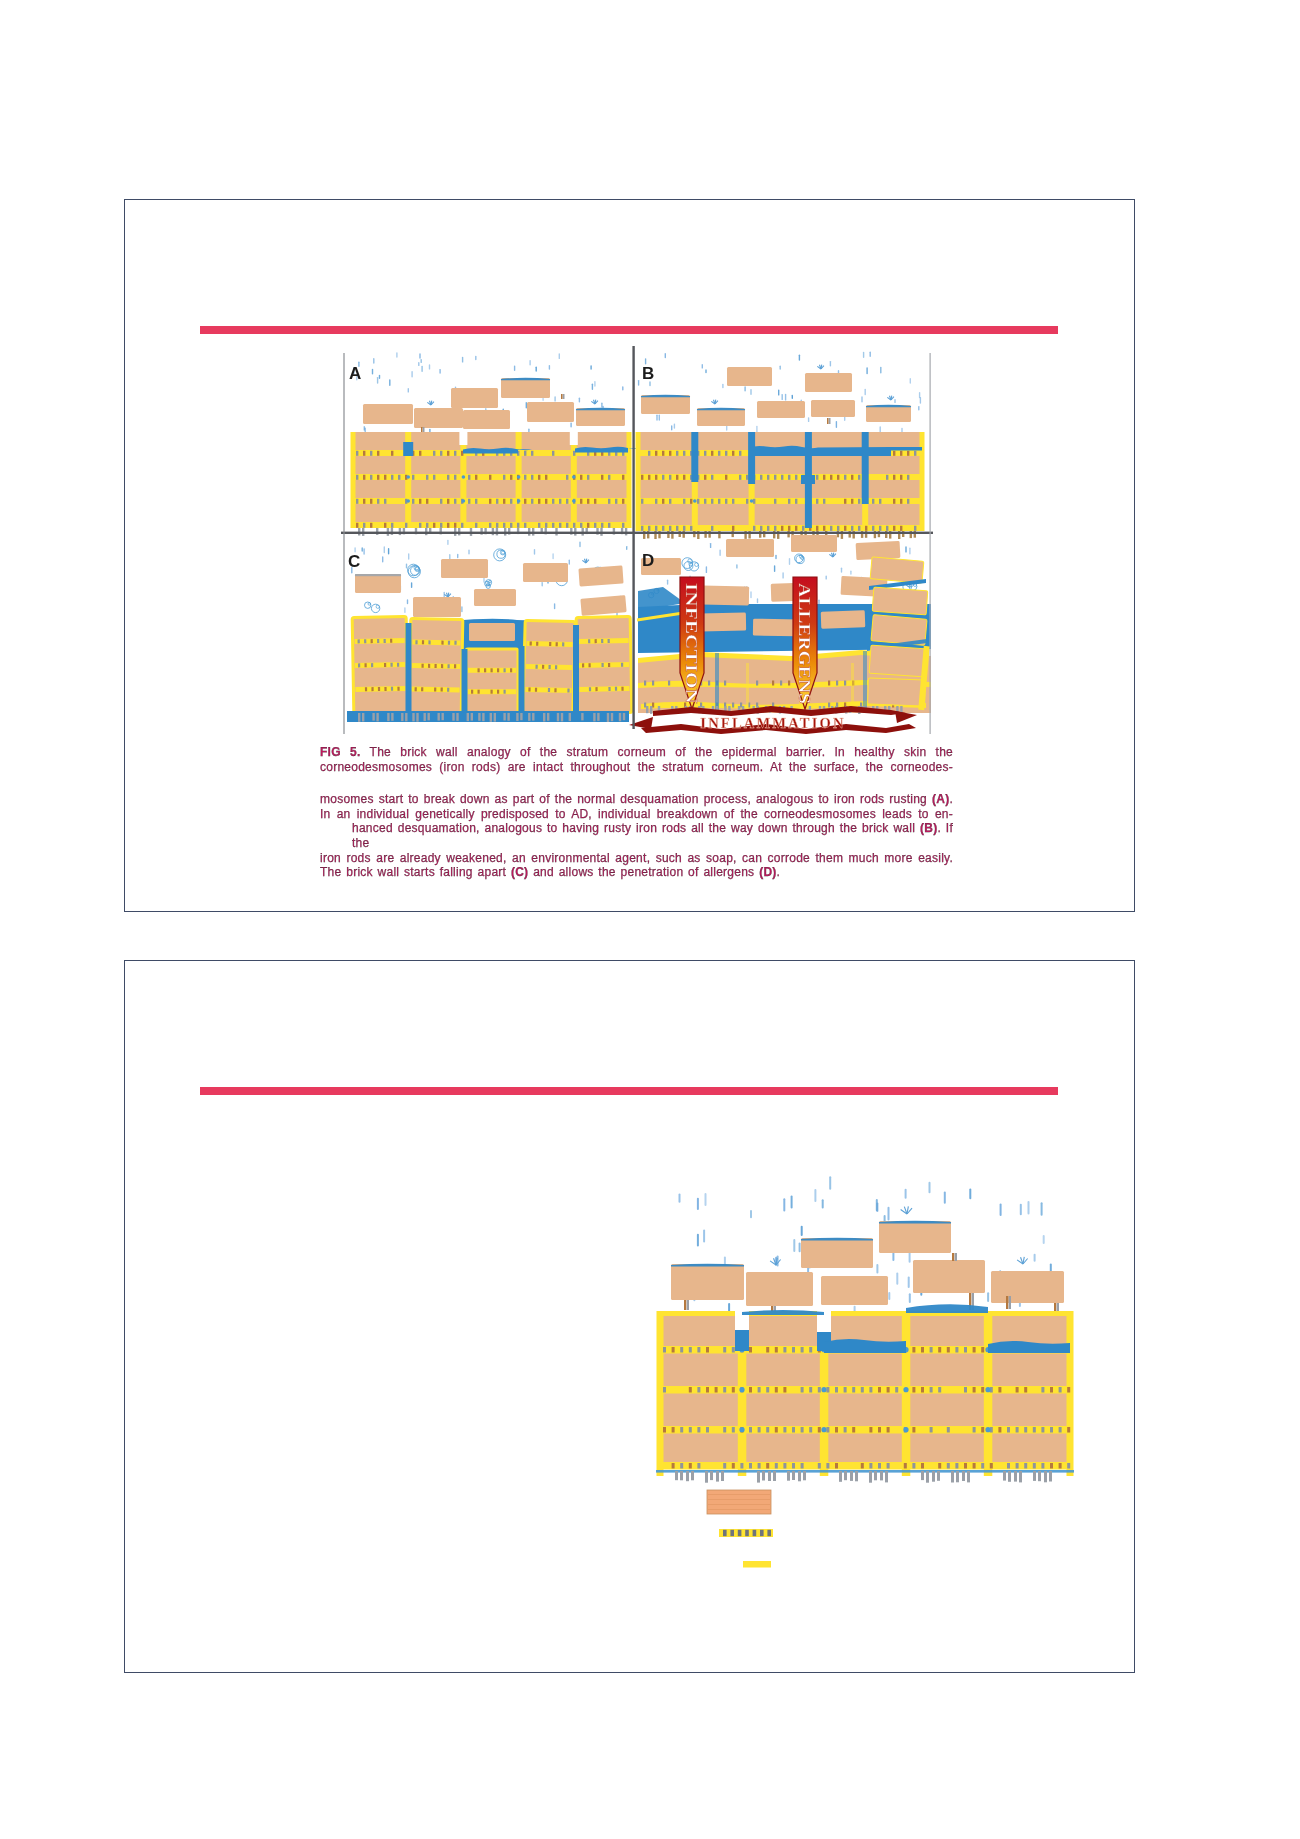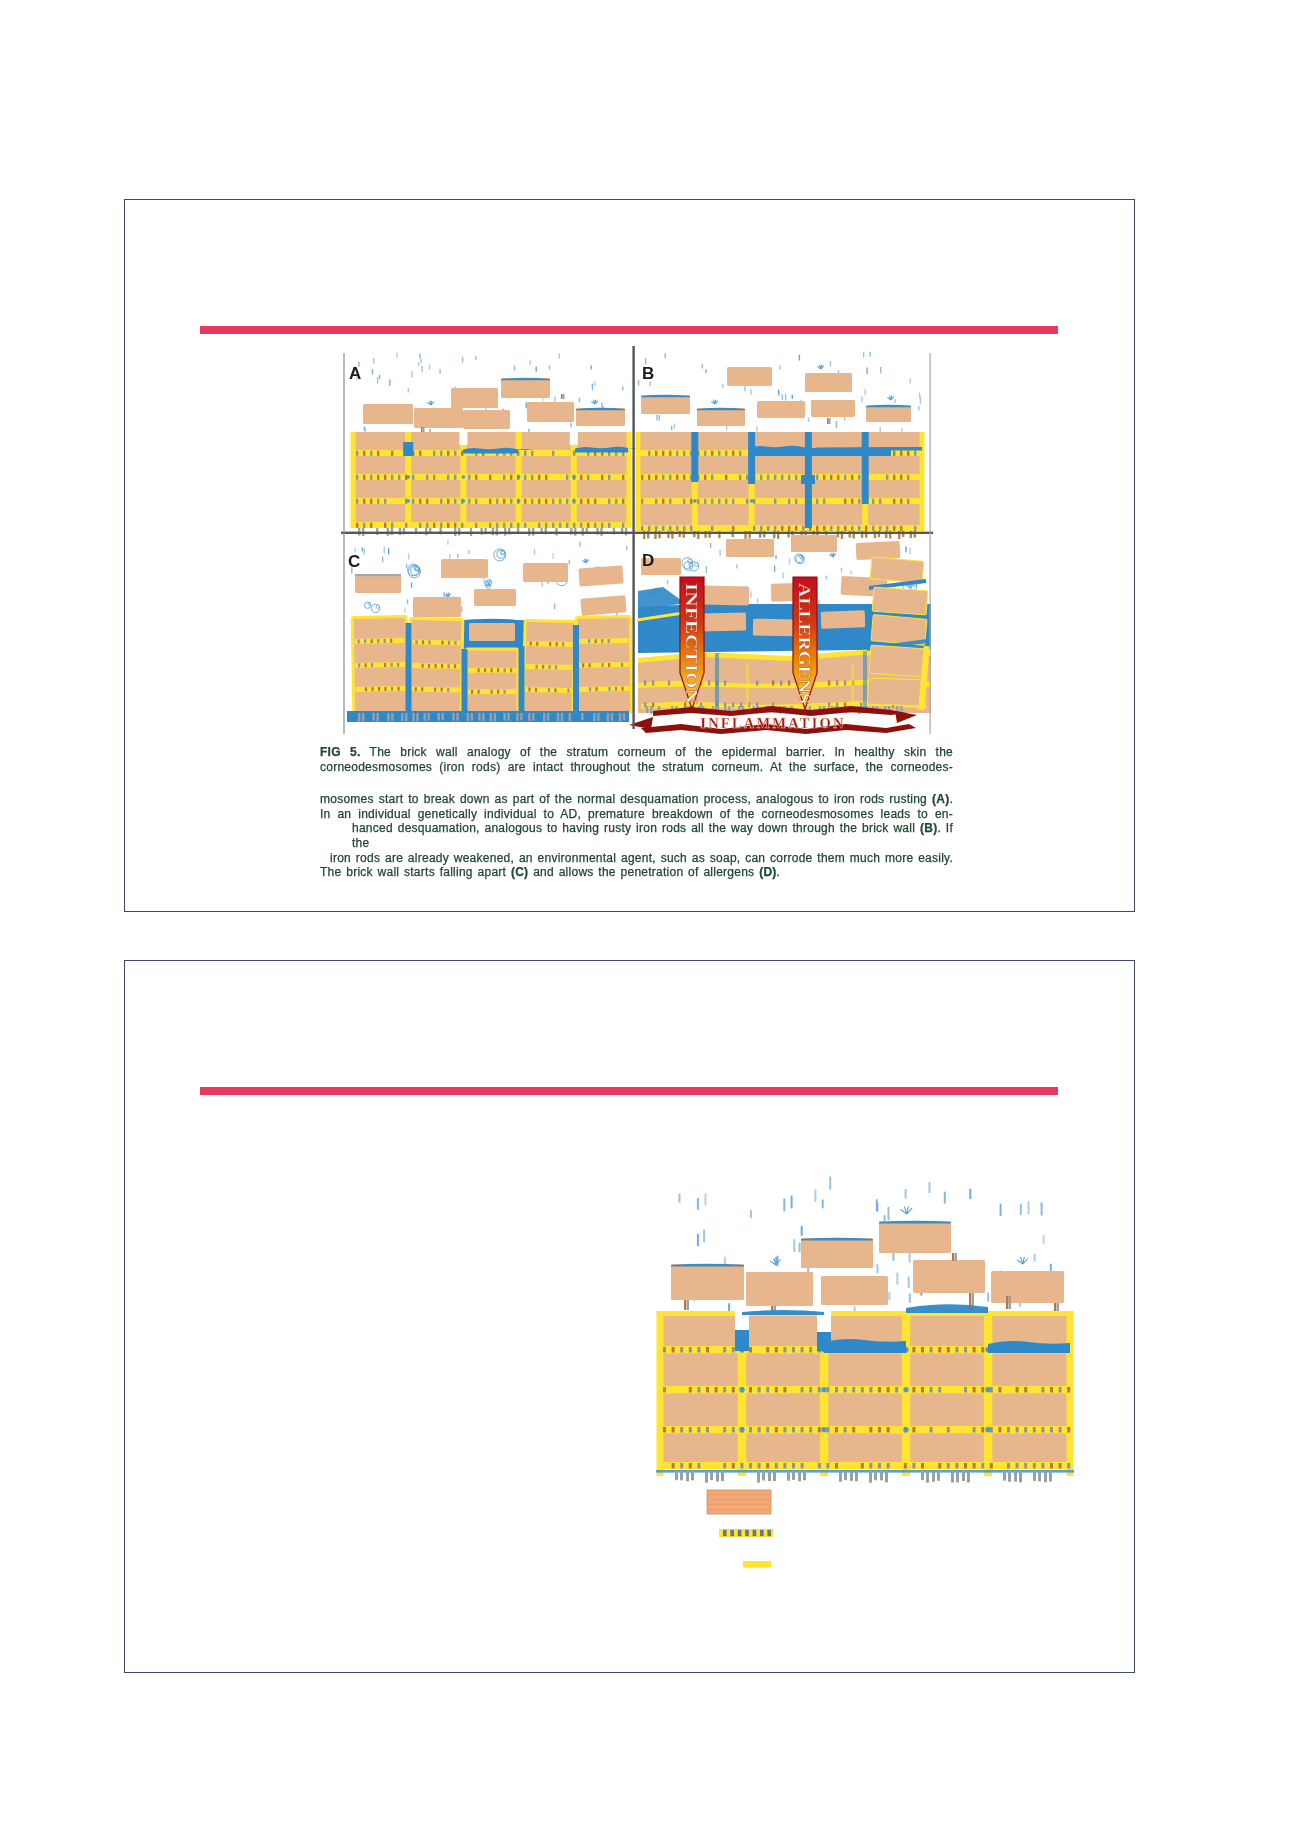--- a/index.html
+++ b/index.html
@@ -1050,27 +1050,27 @@
         <polygon points="640,727 680,723 720,728 765,723 805,728 845,723 885,727 908,723 915,727 885,732 845,729 805,733 765,729 720,733 680,729 645,732" fill="#8d100c"></polygon>
         <polygon points="628,724 652,716 650,728" fill="#8d100c"></polygon>
         <polygon points="916,714 894,710 896,722" fill="#8d100c"></polygon>
         <text x="772" y="727" text-anchor="middle" font-family="Liberation Serif, serif" font-size="14.5" font-weight="bold" fill="#a6150f" stroke="#f3c4ae" stroke-width="0.4" letter-spacing="2.2">INFLAMMATION</text>
         <text x="641" y="565" font-family="Liberation Sans, sans-serif" font-size="17" font-weight="bold" fill="#1c1c1c">D</text>
         <rect x="631.4" y="345" width="2.4" height="383" fill="#55575c"></rect>
         <rect x="340" y="530.6" width="592" height="2.4" fill="#55575c"></rect>
         <rect x="342.4" y="352" width="1.2" height="381" fill="#8c8f94"></rect>
         <rect x="928.5" y="352" width="1.2" height="381" fill="#a6a9ae"></rect>
       </svg>
-      <div style="position:absolute;left:195px;top:545.5px;width:633px;font-family:'Liberation Sans',sans-serif;font-size:12px;line-height:14.6px;letter-spacing:0.25px;word-spacing:1.2px;color:#14532d;-webkit-text-stroke:0.25px #303030;">
+      <div style="position:absolute;left:195px;top:545.5px;width:633px;font-family:'Liberation Sans',sans-serif;font-size:12px;line-height:14.6px;letter-spacing:0.25px;word-spacing:1.2px;color:#be185d;-webkit-text-stroke:0.25px #303030;">
         <div style="text-align:justify;text-align-last:justify;"><b>FIG 5.</b> The brick wall analogy of the stratum corneum of the epidermal barrier. In healthy skin the</div>
         <div style="text-align:justify;text-align-last:justify;">corneodesmosomes (iron rods) are intact throughout the stratum corneum. At the surface, the corneodes-</div>
         <div style="text-align:justify;text-align-last:justify;margin-top:18px;">mosomes start to break down as part of the normal desquamation process, analogous to iron rods rusting <b>(A)</b>.</div>
-        <div style="text-align:justify;text-align-last:justify;">In an individual genetically individual to AD, premature breakdown of the corneodesmosomes leads to en-</div>
+        <div style="text-align:justify;text-align-last:justify;">In an individual genetically predisposed to AD, individual breakdown of the corneodesmosomes leads to en-</div>
         <div style="text-align:justify;text-align-last:justify;padding-left:32px;">hanced desquamation, analogous to having rusty iron rods all the way down through the brick wall <b>(B)</b>. If the</div>
-        <div style="text-align:justify;text-align-last:justify;margin-left:10px;">iron rods are already weakened, an environmental agent, such as soap, can corrode them much more easily.</div>
+        <div style="text-align:justify;text-align-last:justify;">iron rods are already weakened, an environmental agent, such as soap, can corrode them much more easily.</div>
         <div style="">The brick wall starts falling apart <b>(C)</b> and allows the penetration of allergens <b>(D)</b>.</div>
       </div>
     </div>
     <div class="slide" style="top:959.5px;">
       <div class="redline"></div>
       <svg width="440" height="410" viewBox="648 1165 440 410" style="position:absolute;left:523.5px;top:205px">
         <rect x="695.9" y="1196.8" width="2.0" height="12.1" rx="1.0" fill="#7fb3e2" opacity="0.98"></rect>
         <rect x="1004.8" y="1272.0" width="2.0" height="10.8" rx="1.0" fill="#5ba0d6" opacity="0.66"></rect>
         <rect x="906.9" y="1222.9" width="2.0" height="10.9" rx="1.0" fill="#5ba0d6" opacity="0.65"></rect>
         <rect x="968.4" y="1275.2" width="2.0" height="8.5" rx="1.0" fill="#5ba0d6" opacity="0.75"></rect>

